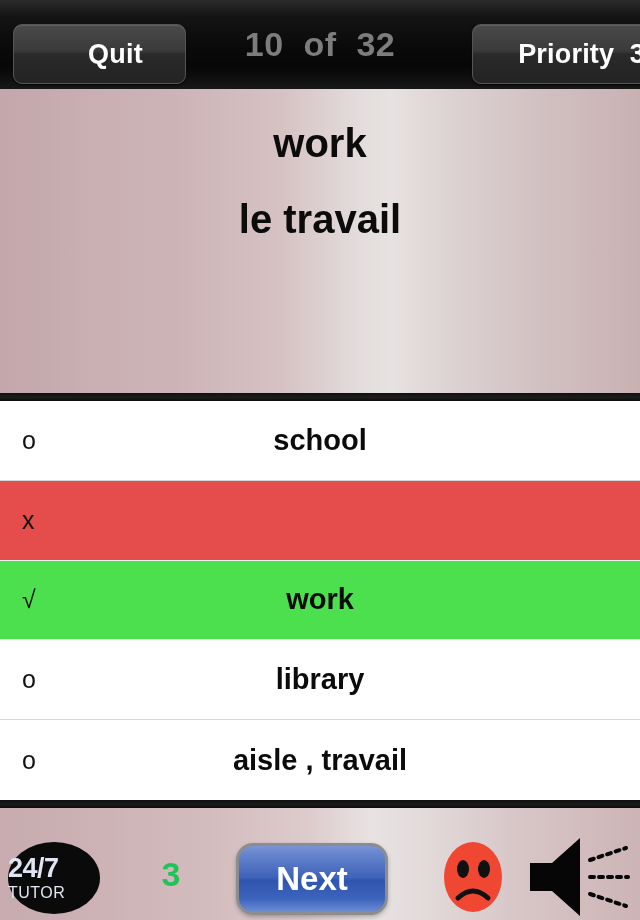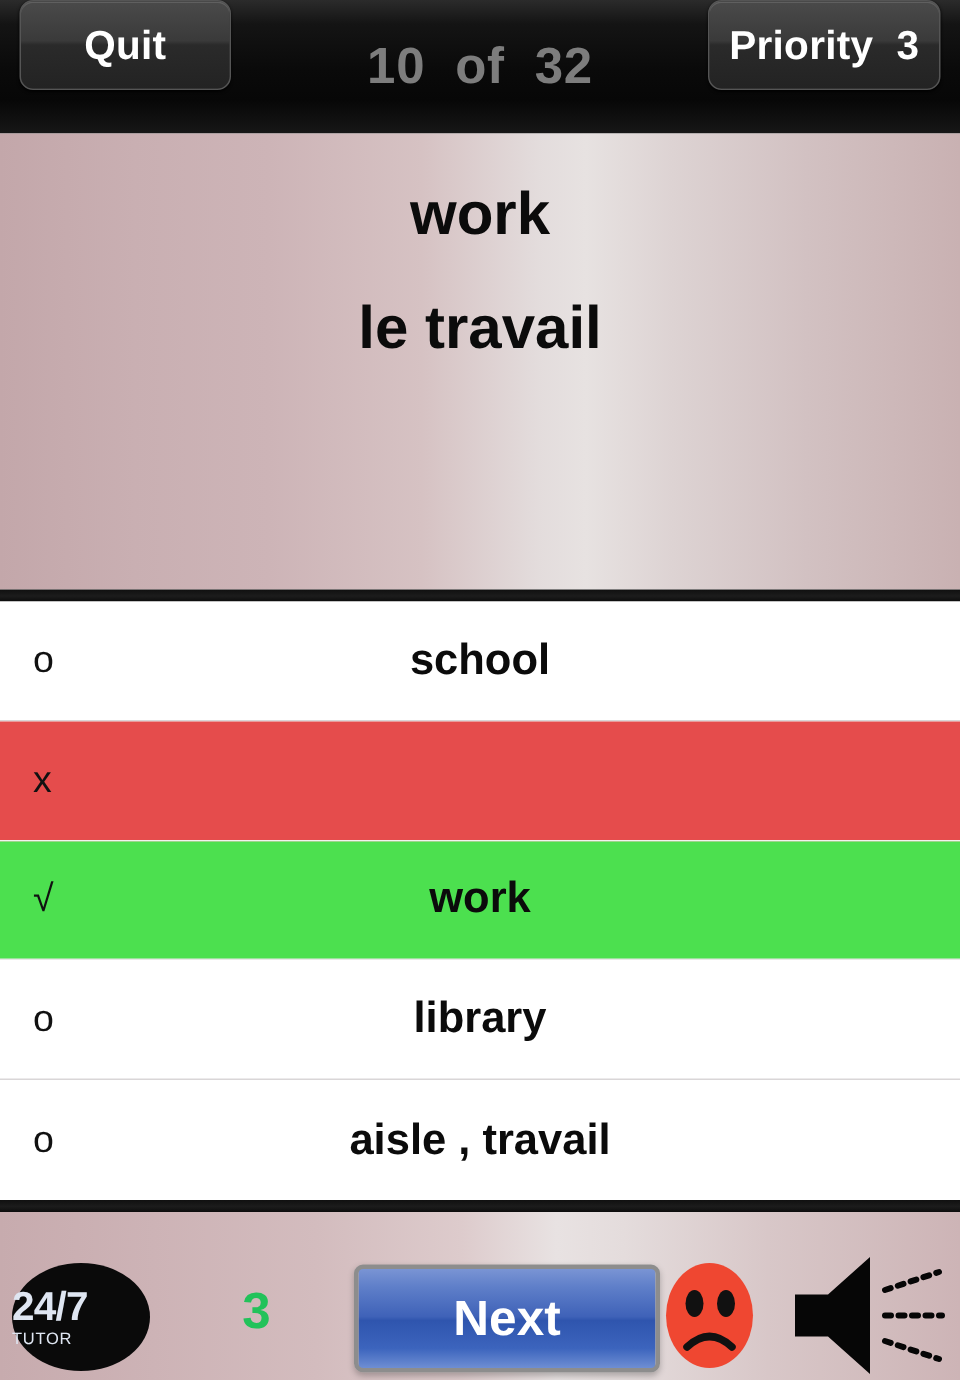--- a/index.html
+++ b/index.html
@@ -23,35 +23,36 @@
   .topbar {
     position: absolute;
     left: 0; top: 0;
     width: 640px; height: 89px;
     background: linear-gradient(to bottom,
         #2b2b2b 0%, #141414 18%, #0a0a0a 52%, #070707 75%, #171717 100%);
     box-sizing: border-box;
   }
   .topbtn {
     position: absolute;
-    top: 0;
+    top: 24px;
     height: 58px;
     border-radius: 9px;
     background: linear-gradient(to bottom,
         #4a4a4a 0%, #3a3a3a 45%, #2a2a2a 50%, #232323 100%);
     border: 1px solid #555;
     box-shadow: inset 0 1px 0 rgba(255,255,255,0.12), 0 1px 2px rgba(0,0,0,0.8);
     color: #fff;
     font-weight: bold;
     font-size: 27px;
     display: flex;
     align-items: center;
     justify-content: center;
     letter-spacing: 0.2px;
     white-space: pre;
+    padding-left: 32px;
   }
   .topbtn.quit { left: 13px; width: 139px; }
   .topbtn.priority { left: 472px; width: 153px; }
 
   .counter {
     position: absolute;
     left: 0; top: 0;
     width: 640px; height: 89px;
     display: flex;
     align-items: center;
@@ -161,42 +162,42 @@
   }
   .logo-badge .big {
     color: #dfe6f2;
     font-weight: bold;
     font-size: 27px;
     line-height: 1;
     letter-spacing: -0.5px;
   }
   .logo-badge .small {
     color: #dfe6f2;
-    font-size: 11px;
+    font-size: 16px;
     line-height: 1;
     margin-top: 3px;
     letter-spacing: 0.5px;
   }
 
   .score {
     position: absolute;
     left: 143px; top: 856px;
     width: 56px;
     text-align: center;
     font-size: 34px;
     font-weight: bold;
     color: #22c25a;
     line-height: 1.1;
   }
 
   .next-button {
     position: absolute;
     left: 236px; top: 843px;
-    width: 204px; height: 72px;
-    border-radius: 6px;
+    width: 152px; height: 72px;
+    border-radius: 17px;
     border: 3px solid #8d8d8d;
     box-sizing: border-box;
     background: linear-gradient(to bottom,
         #7a94d4 0%, #5f7fc9 18%, #3f62b8 48%, #2f55ae 52%,
         #3c64bd 80%, #6e8ed3 100%);
     box-shadow: 0 2px 4px rgba(0,0,0,0.25);
     display: flex;
     align-items: center;
     justify-content: center;
     color: #ffffff;

